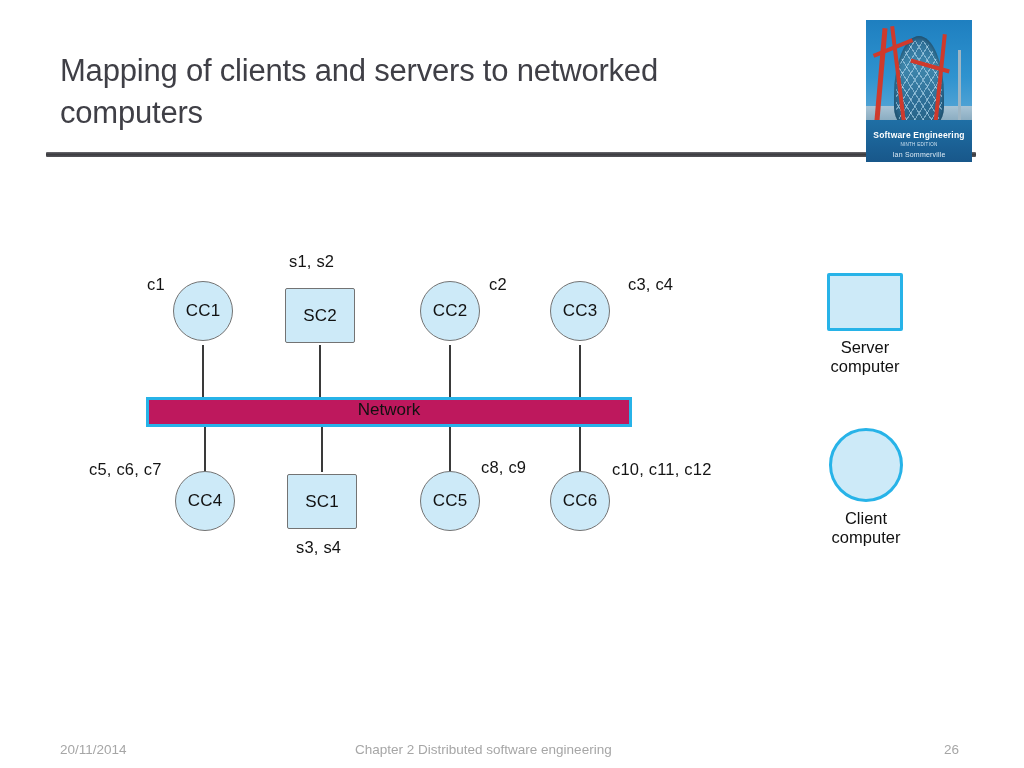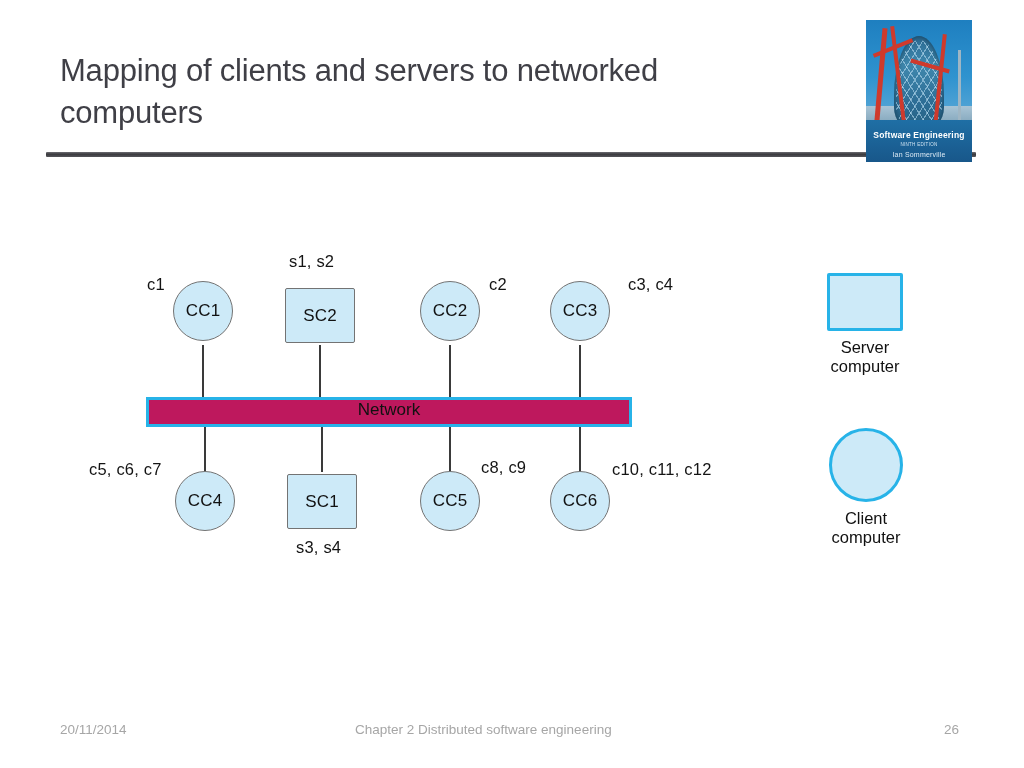--- a/index.html
+++ b/index.html
@@ -198,21 +198,21 @@
     color: #111111;
     line-height: 1.18;
     white-space: pre-line;
     font-family: "Liberation Sans", sans-serif;
   }
 
   
   .footer {
     position: absolute;
     left: 0;
-    top: 722px;
+    top: 742px;
     width: 1016px;
     height: 20px;
     font-size: 13.5px;
     color: #a6a6a6;
     font-family: "Liberation Sans", sans-serif;
   }
   .footer .f-date  { position: absolute; left: 60px;  top: 0; }
   .footer .f-chap  { position: absolute; left: 355px; top: 0; }
   .footer .f-page  { position: absolute; left: 944px; top: 0; }
 </style>

